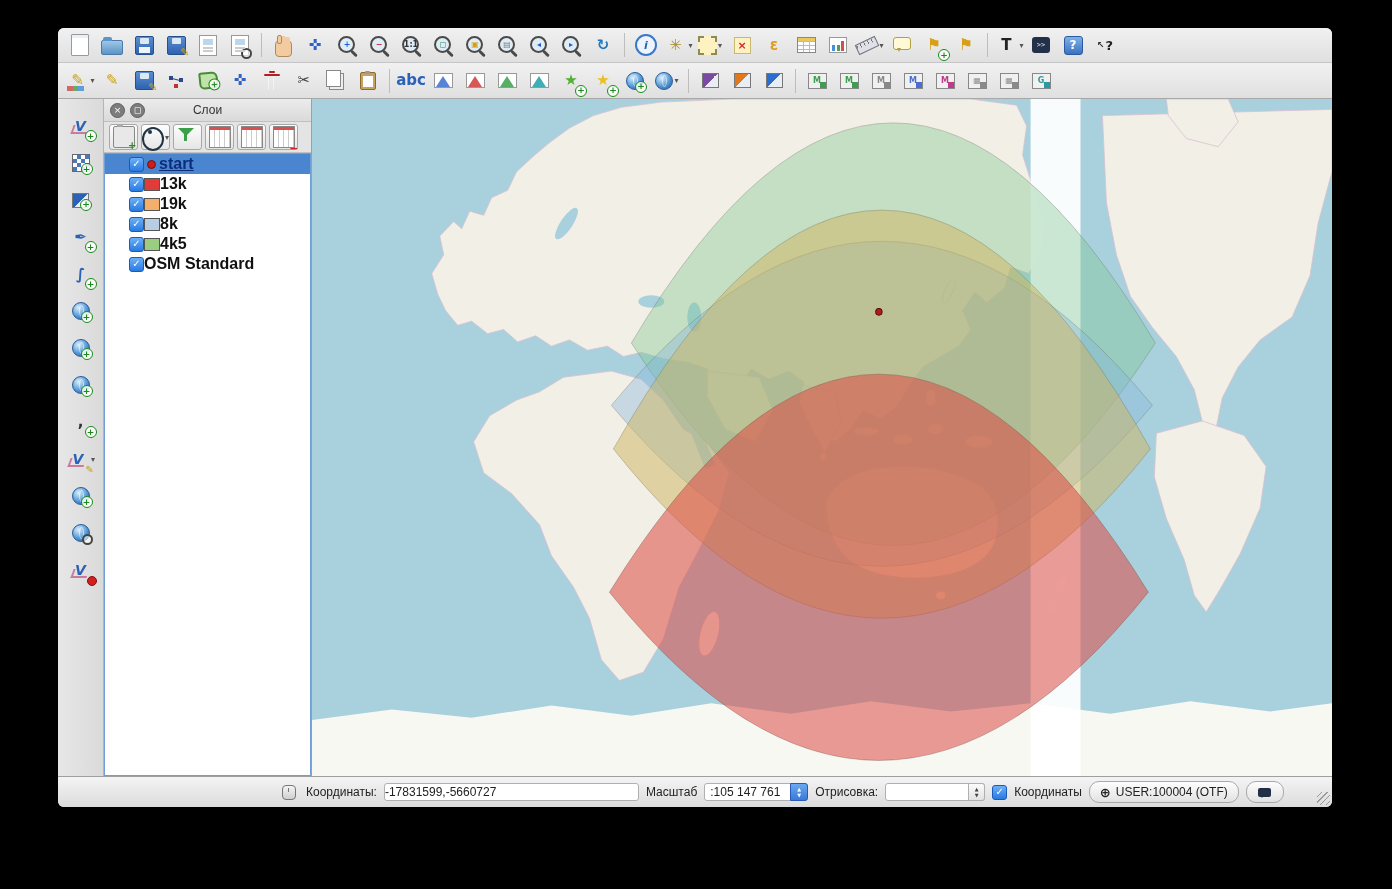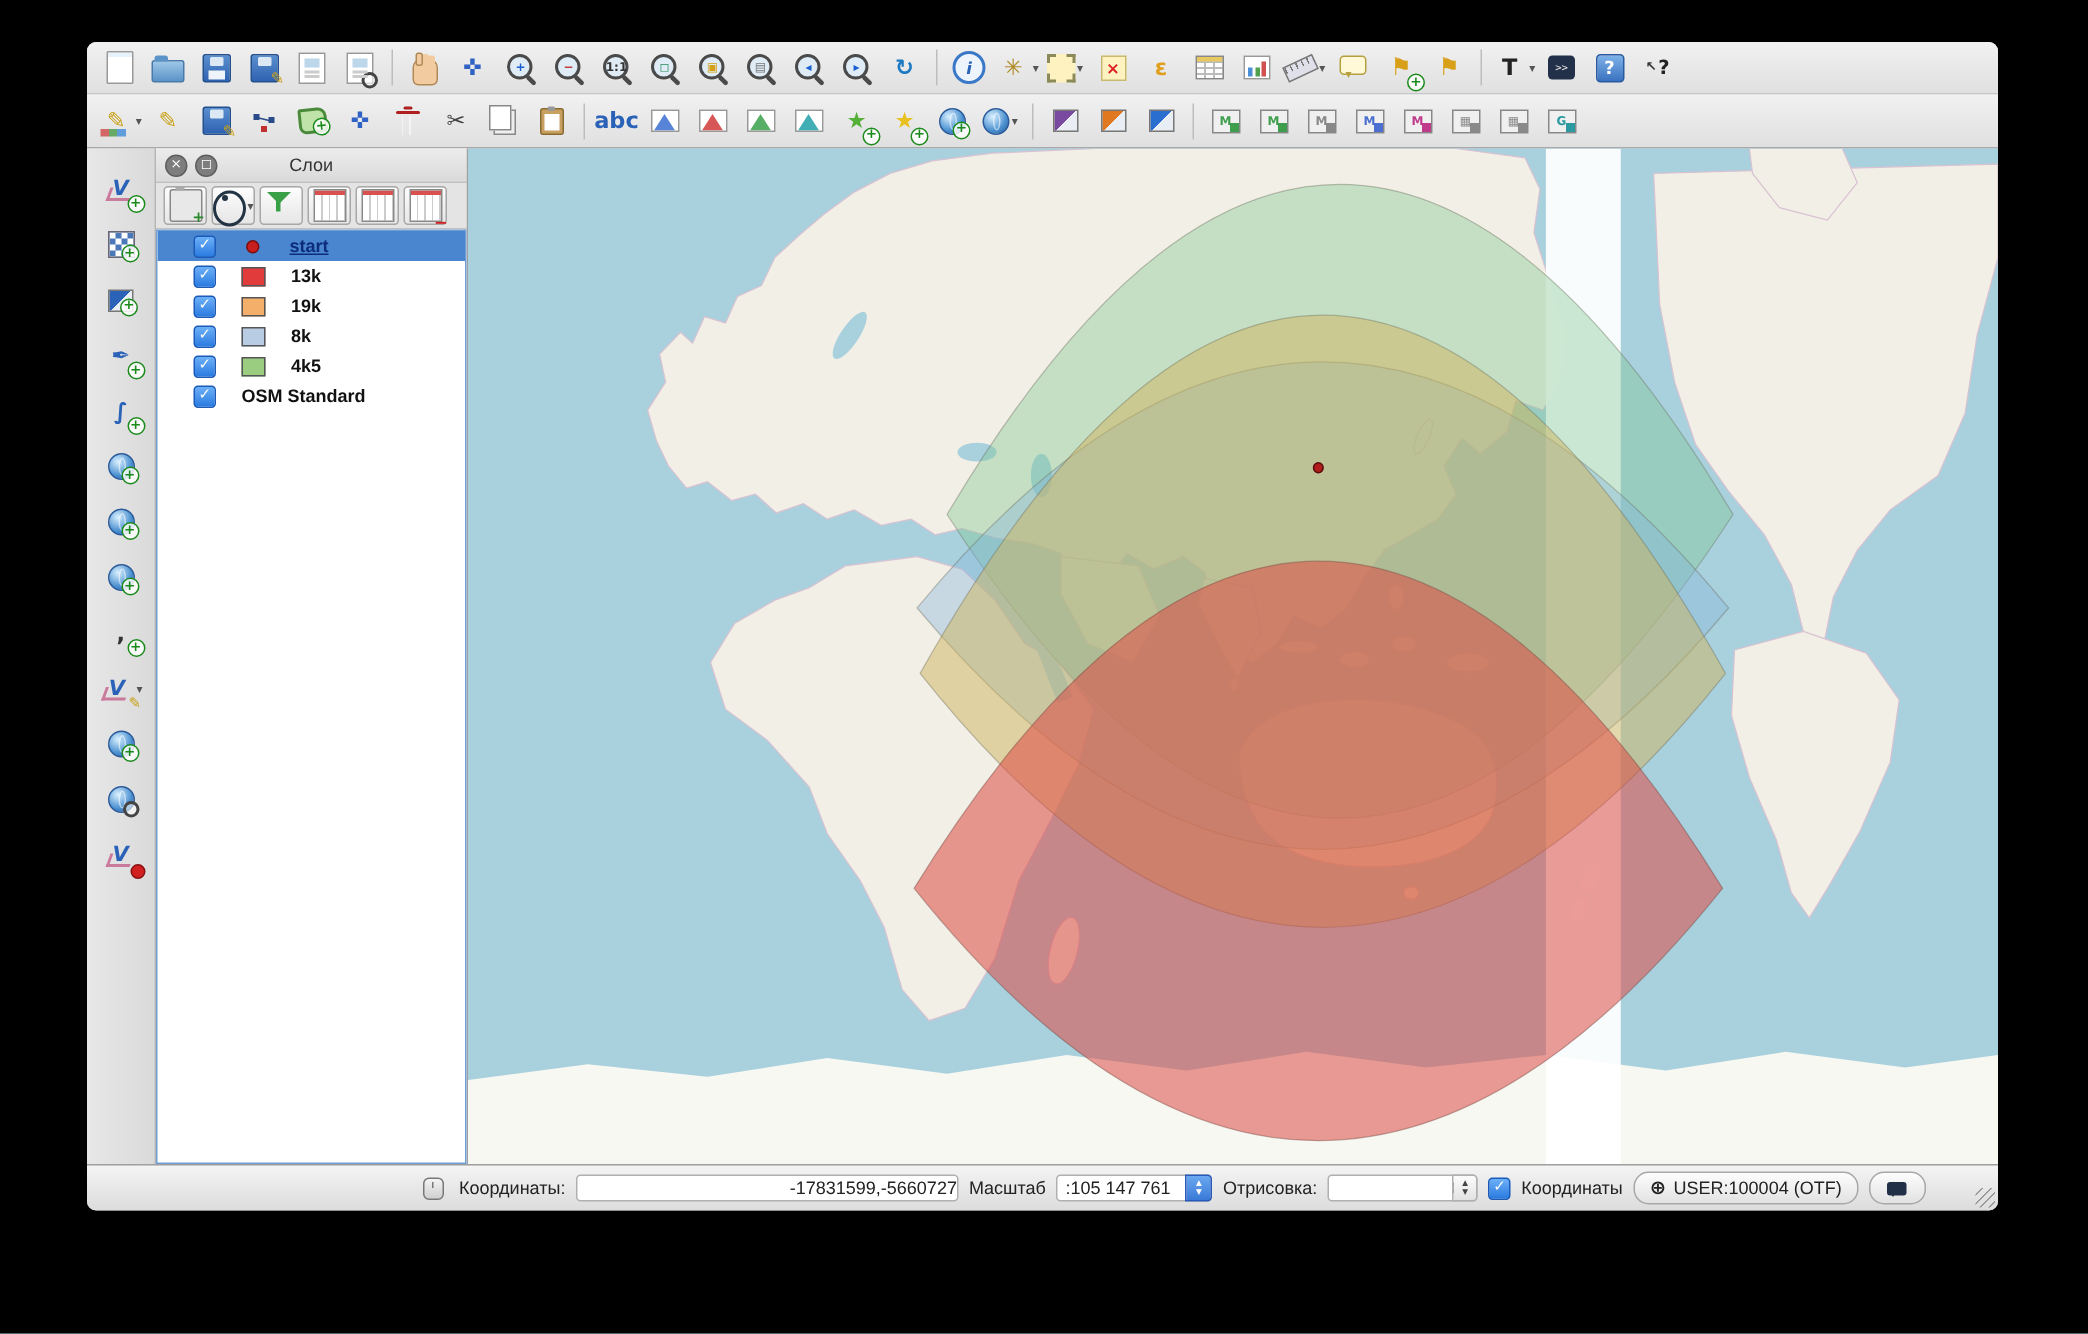--- a/index.html
+++ b/index.html
@@ -122,41 +122,41 @@
   .panel-header-btns{position:absolute;left:6px;display:flex;gap:5px;}
   .ph-btn{width:13px;height:13px;border-radius:50%;background:#7d7d7d;color:#fff;font-size:9px;line-height:1;
           display:inline-flex;align-items:center;justify-content:center;border:1px solid #5e5e5e;font-family:"DejaVu Sans",sans-serif;}
   .panel-title{font-size:12px;color:#333;}
   .panel-toolbar{height:30px;flex:0 0 30px;display:flex;align-items:center;gap:3px;padding:0 5px;
                  background:#e4e4e4;border-bottom:1px solid #c0c0c0;}
   .pnl-btn{width:27px;height:24px;border:1px solid #a8a8a8;border-radius:3px;background:linear-gradient(#fdfdfd,#e6e6e6);
            display:inline-flex;align-items:center;justify-content:center;position:relative;}
   .pnl-btn .icn{width:20px;height:20px;}
   .layer-list{flex:1;background:#fff;border:1px solid #6f9fd4;overflow:hidden;}
-  .layer-row{height:20px;display:flex;align-items:center;gap:17px;padding-left:24px;font-size:12px;font-weight:bold;color:#111;}
+  .layer-row{height:20px;display:flex;align-items:center;gap:0;padding-left:24px;font-size:16px;font-weight:bold;color:#111;}
   .layer-row.selected{background:#4a86cf;}
   .layer-row.selected .layer-label{color:#0d2d7a;}
   .layer-label.u{text-decoration:underline;}
   .cbx{width:13px;height:13px;flex:0 0 13px;border-radius:3px;background:linear-gradient(#6cb0f8,#2a7ae0);
        border:1px solid #1a5ab8;color:#fff;font-size:10px;line-height:1;display:inline-flex;align-items:center;justify-content:center;
        font-family:"DejaVu Sans",sans-serif;}
   .cbx.checked::after{content:"✓";}
   .swatch{width:14px;height:11px;border:1px solid #555;flex:0 0 14px;}
   .swatch-dot{width:7px;height:7px;border-radius:50%;border:1px solid #7a0e0e;flex:0 0 7px;margin:0 3px;}
   
   .map{flex:1;position:relative;background:#a9d0dd;overflow:hidden;}
   .map svg{position:absolute;inset:0;width:100%;height:100%;display:block;}
   
   .statusbar{height:30px;flex:0 0 30px;background:linear-gradient(#f4f4f4,#dcdcdc);border-top:1px solid #9f9f9f;
              display:flex;align-items:center;gap:7px;padding:0 26px;font-size:12px;color:#222;}
   .sb-spacer{width:188px;flex:0 0 188px;}
   .sb-iconbtn{width:20px;height:20px;display:inline-flex;align-items:center;justify-content:center;}
   .mouse-icon{width:12px;height:13px;border:1px solid #777;border-radius:4px;background:linear-gradient(#f4f4f4,#cfcfcf);position:relative;}
   .mouse-icon::after{content:"";position:absolute;left:5px;top:2px;width:1px;height:4px;background:#777;}
-  .field{background:#fff;border:1px solid #b0b0b0;border-radius:3px;height:18px;display:flex;align-items:center;justify-content:flex-end;font-size:12px;box-sizing:border-box;}
+  .field{background:#fff;border:1px solid #b0b0b0;border-radius:3px;height:18px;display:flex;align-items:center;justify-content:flex-start;font-size:12px;box-sizing:border-box;}
   .coords-field{width:255px;}
   .scale-combo{width:104px;justify-content:flex-start;padding-left:5px;position:relative;}
   .combo-btn{position:absolute;right:-1px;top:-1px;bottom:-1px;width:16px;background:linear-gradient(#6aa8f0,#3a7ad8);
              border:1px solid #2a5ab8;border-radius:0 3px 3px 0;display:flex;flex-direction:column;align-items:center;justify-content:center;
              color:#fff;font-size:5px;line-height:1.2;font-family:"DejaVu Sans",sans-serif;}
   .spin-field{width:100px;justify-content:flex-end;padding-left:6px;position:relative;}
   .spin-btn{position:absolute;right:-1px;top:-1px;bottom:-1px;width:15px;border:1px solid #b0b0b0;border-radius:0 3px 3px 0;
             background:linear-gradient(#fcfcfc,#e2e2e2);display:flex;flex-direction:column;align-items:center;justify-content:center;
             font-size:5px;line-height:1.2;color:#444;font-family:"DejaVu Sans",sans-serif;}
   .crs-btn{height:20px;border:1px solid #a8a8a8;border-radius:10px;background:linear-gradient(#fdfdfd,#e2e2e2);

